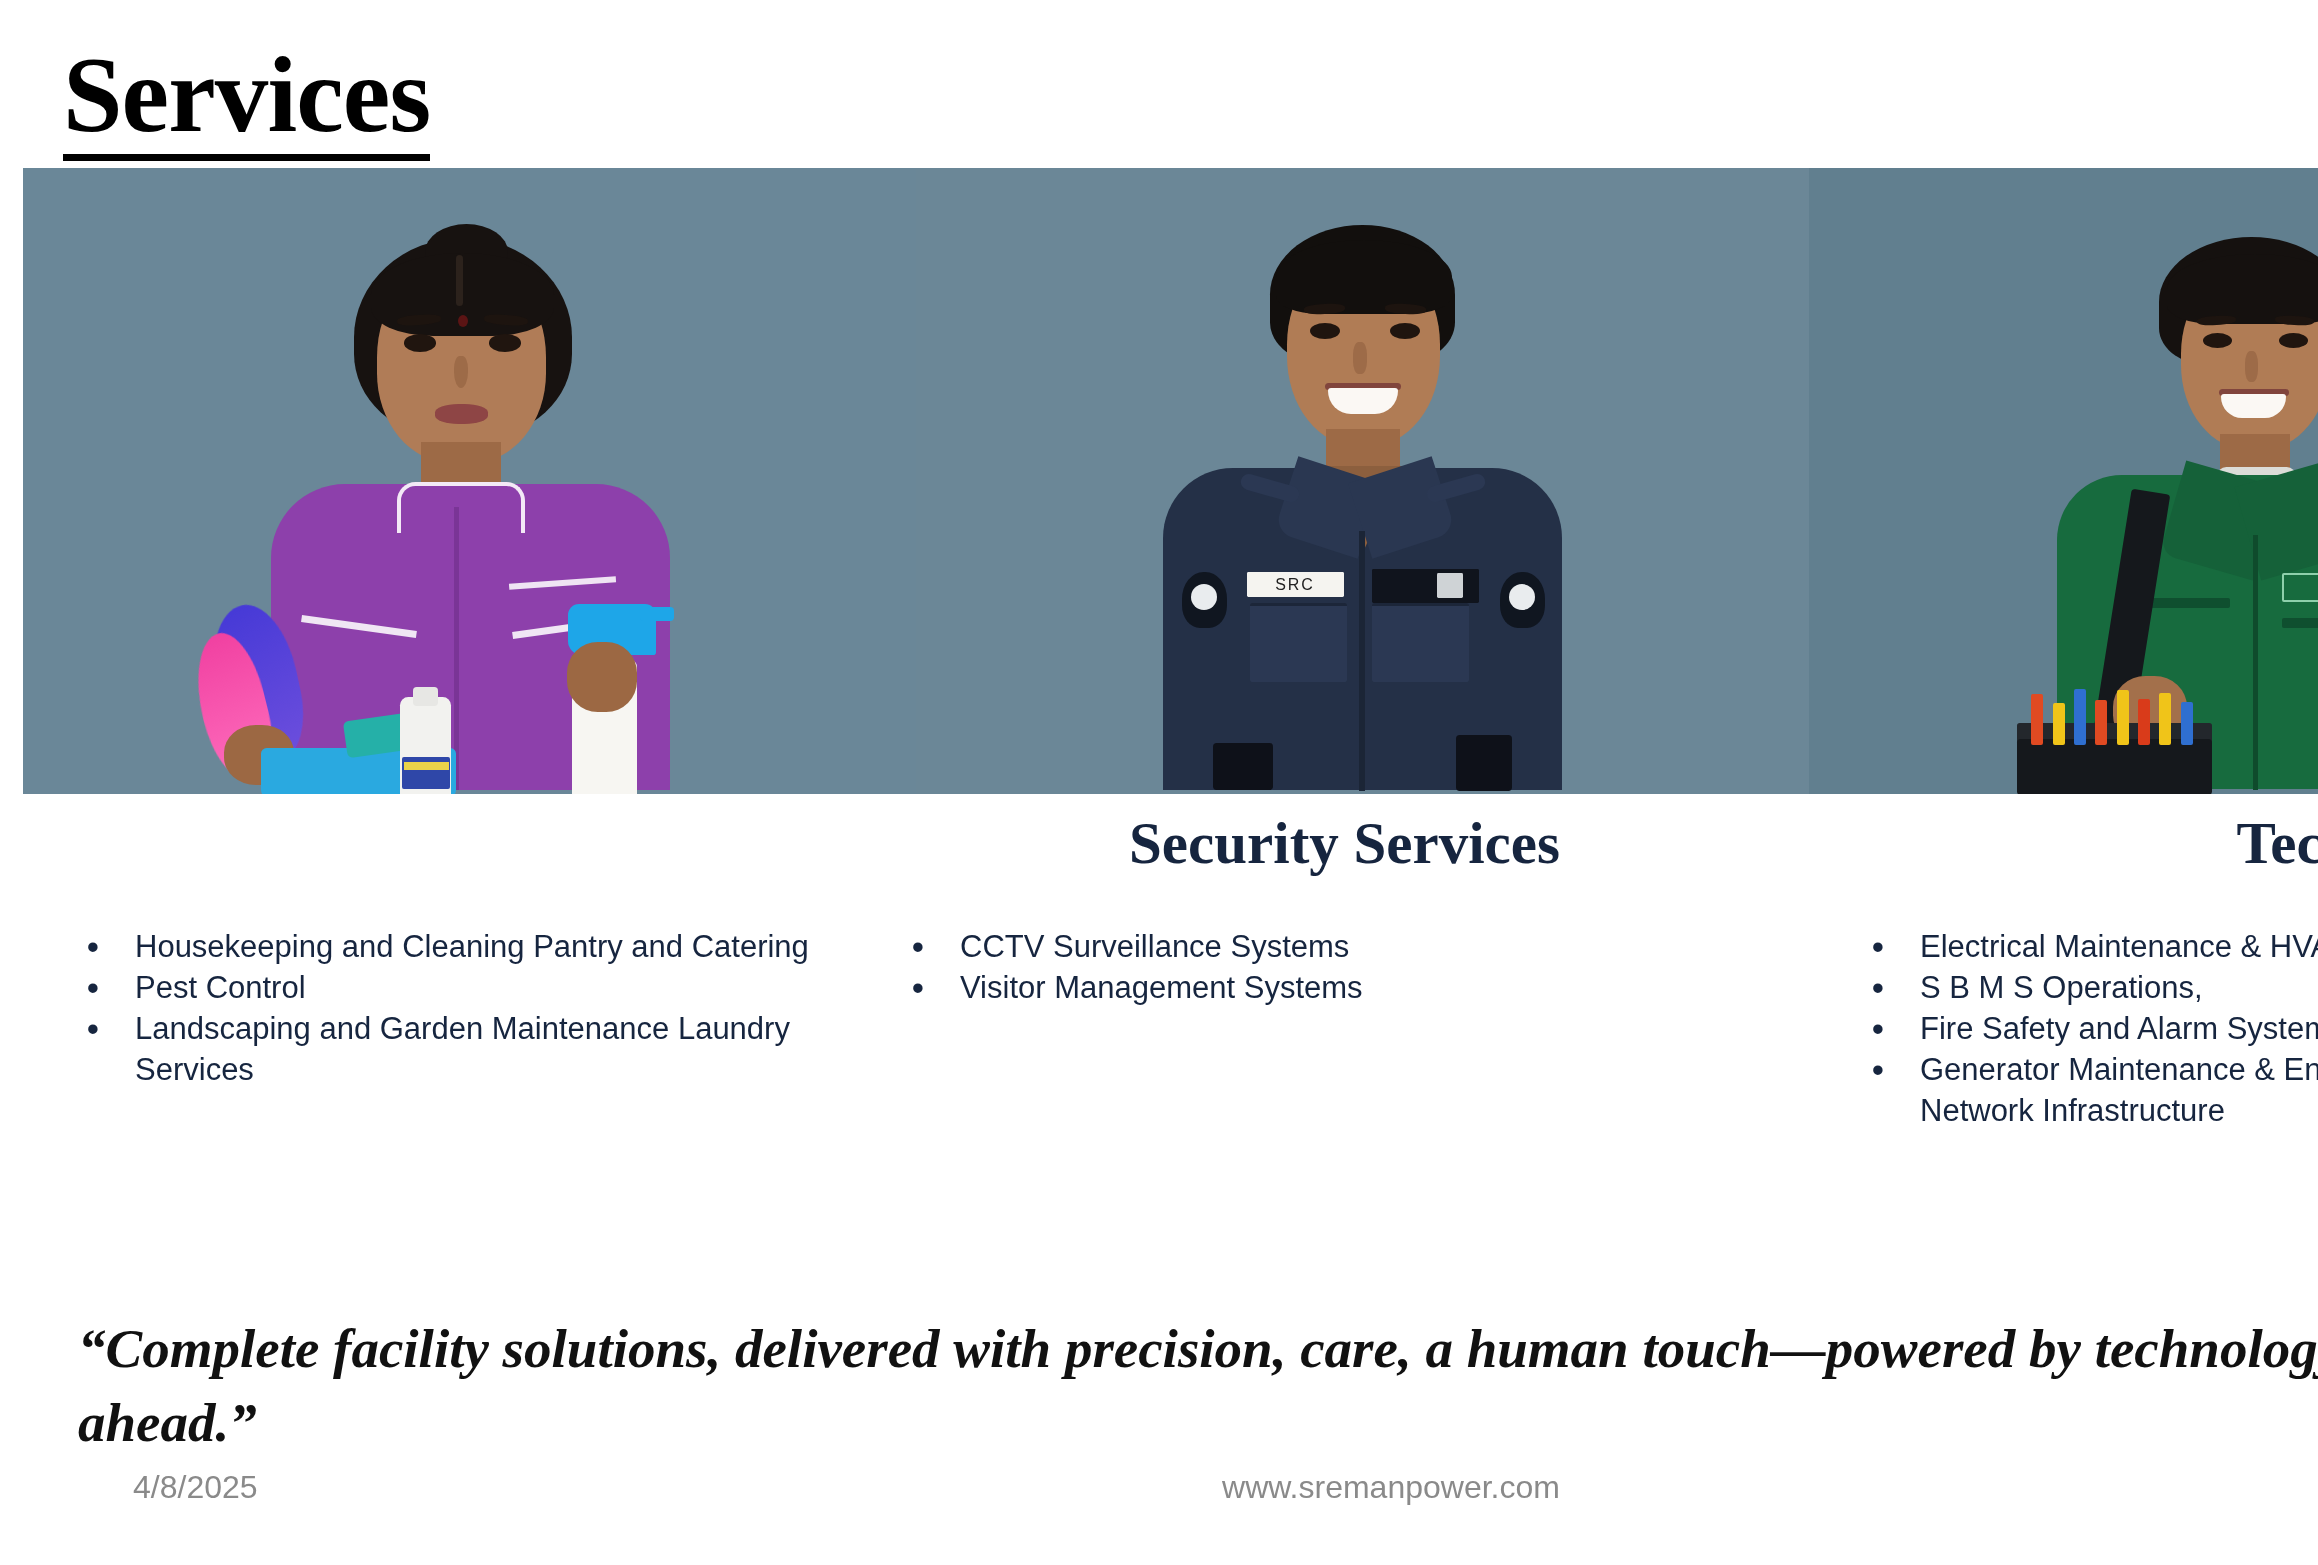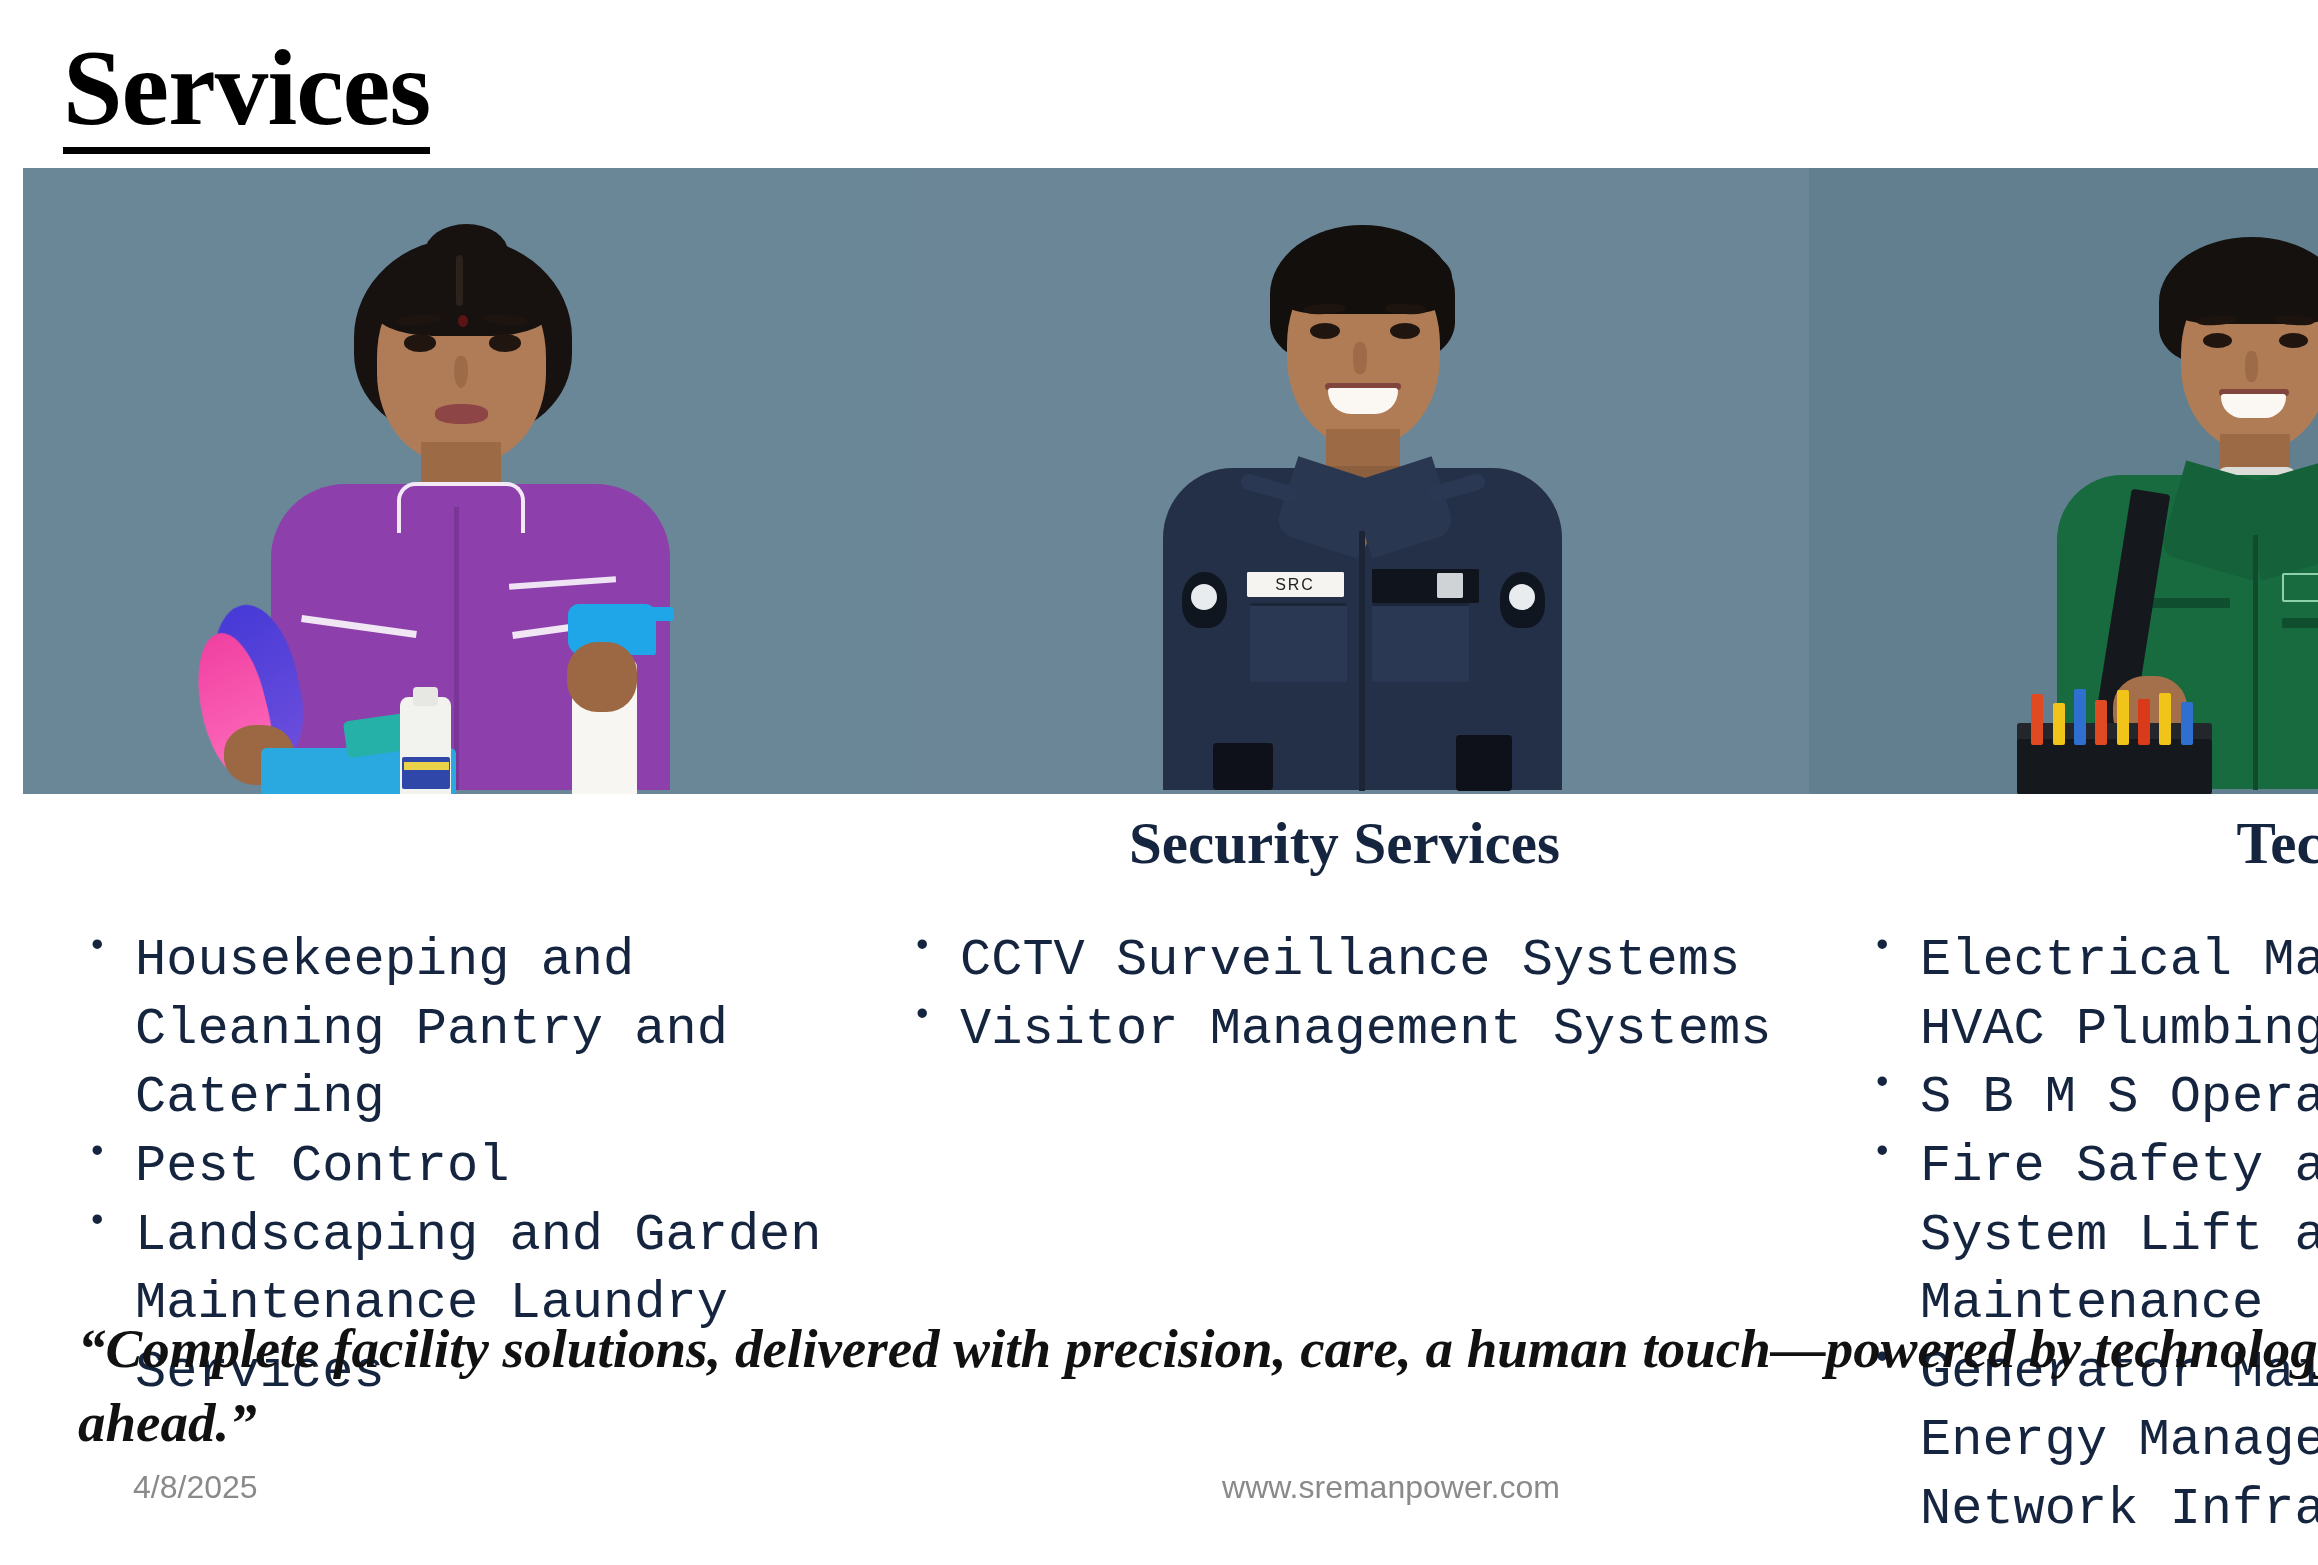--- a/index.html
+++ b/index.html
@@ -2,21 +2,21 @@
 <html style="font-size:7.4px"><head>
 <meta charset="utf-8">
 <style>
   * { margin:0; padding:0; box-sizing:border-box; }
   html,body { width:2782px; height:1565px; background:#ffffff; }
   body { font-family:"Liberation Serif", serif; -webkit-font-smoothing:antialiased; }
 
   .slide { position:relative; width:2782px; height:1565px; background:#fff; overflow:hidden; }
 
   
-  .title-wrap { position:absolute; left:63px; top:35px; }
+  .title-wrap { position:absolute; left:63px; top:42px; }
   .slide-title {
     font-family:"Liberation Serif", serif;
     font-weight:700; font-size:107px; line-height:1.0;
     color:#000000; letter-spacing:-0.9px;
     display:inline-block;
     padding-bottom:4.6px;
     border-bottom:7.4px solid #000;
   }
 
   
@@ -205,22 +205,22 @@
 
   
   .cols { position:absolute; left:0; top:927px; width:2782px; }
   .col { position:absolute; top:0; }
   .c1 { left:70px; width:816px; }
   .c2 { left:895px; width:909px; }
   .c3 { left:1855px; width:904px; }
   ul.blist { list-style:none; }
   ul.blist li {
     position:relative;
-    font-family:Liberation Mono, monospace;
-    font-size:52px; line-height:1.32; color:#16253f;
+    font-family:Liberation Sans, sans-serif;
+    font-size:31px; line-height:1.32; color:#16253f;
     padding-left:65px; margin-bottom:0px;
   }
   ul.blist li::before {
     content:"\2022"; position:absolute; left:16.7px; top:-2.8px;
     font-size:35px; line-height:1.32; color:#16253f;
   }
 
   
   .quote {
     position:absolute; left:78px; top:1312px; width:2615px;

